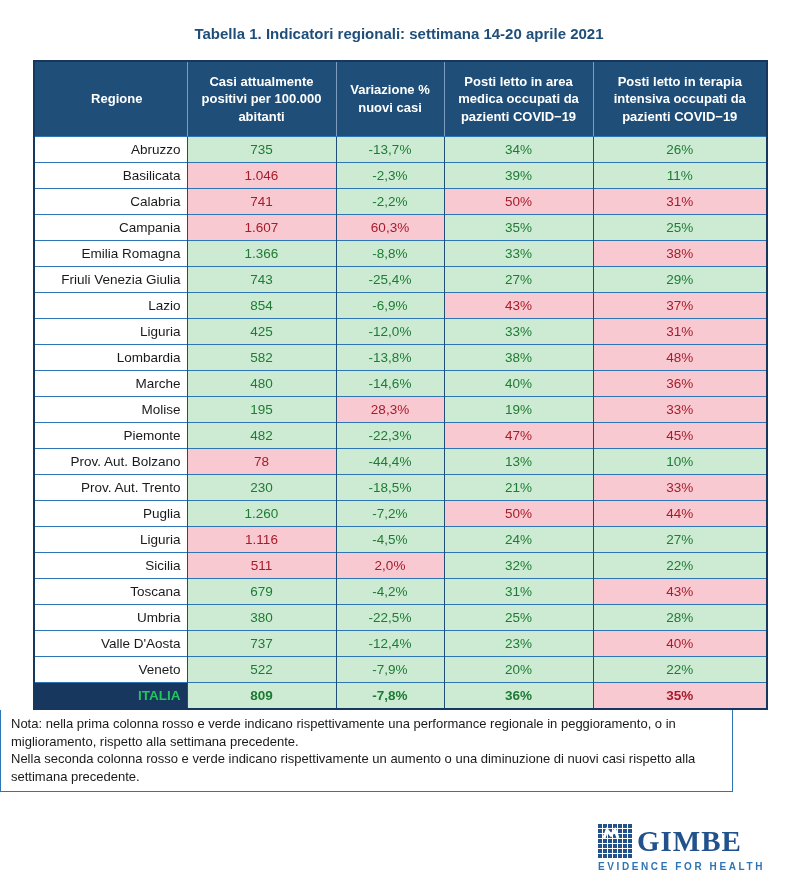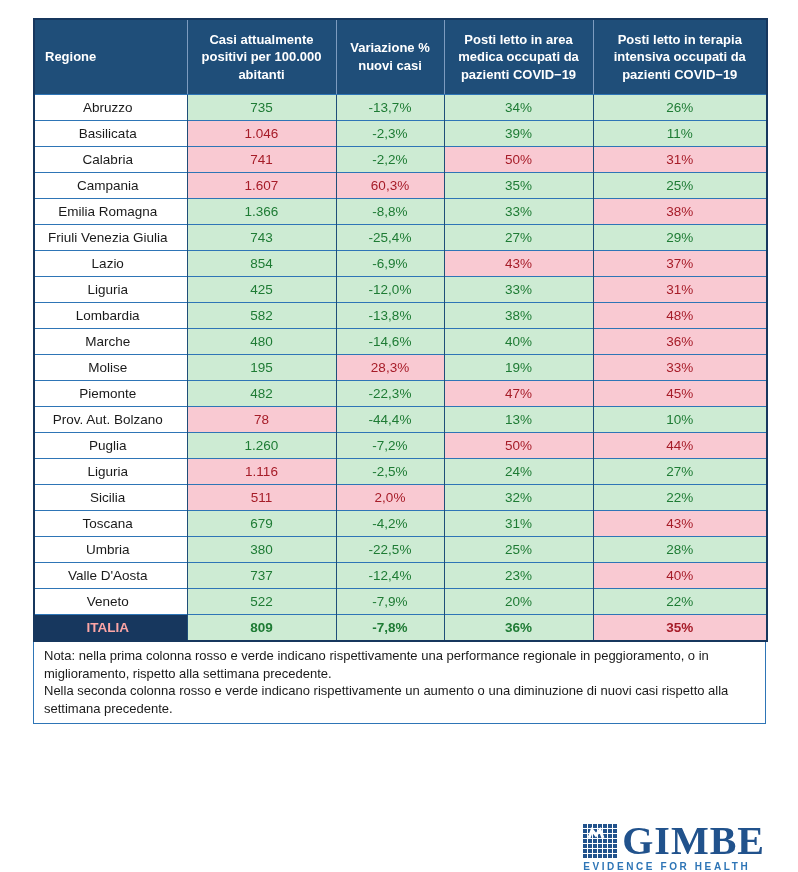--- a/index.html
+++ b/index.html
@@ -31,52 +31,51 @@
     font-weight:bold;
     height:70px;
     text-align:center;
     vertical-align:middle;
     padding:2px 6px;
     line-height:1.35;
     border-left:1px solid #7D9CC0;
     border-bottom:1px solid var(--border-h,#2E75B6);
   }
   .tbl thead th.th-region{
-    text-align:left;
-    padding-left:10px;
+    text-align:center;
+    padding-left:18px;
     border-left:none;
   }
   .tbl td{
     height:25px;
     font-size:13.5px;
     padding:0 6px;
     border-top:1px solid var(--border-h,#2E75B6);
     border-left:1px solid var(--border-v,#1F4E79);
     vertical-align:middle;
   }
   .tbl td.region{
     background:#ffffff;
     color:#1a1a1a;
-    text-align:center;
+    text-align:right;
     padding-left:0;
     border-left:none;
   }
   .tbl td.val{text-align:center;}
   .tbl td.good{background:var(--good-bg,#CDEBD3);color:var(--good-text,#1E7B34);}
   .tbl td.bad{background:var(--bad-bg,#F9C9D2);color:var(--bad-text,#A61C28);}
   .tbl tr.total td.region{
     background:var(--total-bg,#17375E);
-    color:#fca5a5;
+    color:#22c55e;
     font-weight:bold;
     margin-left:28px;
   }
   .tbl tr.total td.val{font-weight:bold;}
   .note{
     width:709px;
-    margin-left:33px;
     border:1px solid var(--note-border,#2E75B6);
     border-top:none;
     padding:5px 12px 6px 10px;
     font-size:13px;
     line-height:17.5px;
     color:#1a1a1a;
   }
   .logo{
     position:absolute;
     right:33px;
@@ -90,39 +89,40 @@
     position:relative;
     width:34px;height:34px;
     background-image:
       repeating-linear-gradient(to right, transparent 0 4px, #ffffff 4px 5px),
       repeating-linear-gradient(to bottom, var(--logo-blue,#21528C) 0 4px, #ffffff 4px 5px);
   }
   .logo-m{position:absolute;top:0;left:0;}
   .logo-name{
     font-family:"Liberation Serif", serif;
     font-weight:bold;
-    font-size:40px;
+    font-size:29px;
     line-height:30px;
     color:var(--logo-blue,#21528C);
     letter-spacing:1px;
   }
   .logo-tagline{
     margin-top:3px;
     font-size:10px;
     font-weight:bold;
     letter-spacing:2.6px;
     color:#2E75B6;
     white-space:nowrap;
   }
 </style>
 </head>
 <body style="--title: #1F4E79; --header-bg: #1F4E79; --header-text: #FFFFFF; --total-bg: #17375E; --good-bg: #CDEBD3; --good-text: #1E7B34; --bad-bg: #F9C9D2; --bad-text: #A61C28; --border-outer: #17375E; --border-h: #2E75B6; --border-v: #1F4E79; --note-border: #2E75B6; --logo-blue: #21528C;">
 
 <div class="page">
 
+  <div class="title">Tabella 1. Indicatori regionali: settimana 14-20 aprile 2021</div>
 
   <table class="tbl">
     <colgroup>
       <col style="width:153px">
       <col style="width:149px">
       <col style="width:108px">
       <col style="width:149px">
       <col style="width:174px">
     </colgroup>
     <thead>
@@ -220,30 +220,37 @@
           <td class="val bad">45%</td>
         </tr>
         <tr>
           <td class="region">Prov. Aut. Bolzano</td>
           <td class="val bad">78</td>
           <td class="val good">-44,4%</td>
           <td class="val good">13%</td>
           <td class="val good">10%</td>
         </tr>
         <tr>
+          <td class="region">Prov. Aut. Trento</td>
+          <td class="val good">230</td>
+          <td class="val good">-18,5%</td>
+          <td class="val good">21%</td>
+          <td class="val bad">33%</td>
+        </tr>
+        <tr>
           <td class="region">Puglia</td>
           <td class="val good">1.260</td>
           <td class="val good">-7,2%</td>
           <td class="val bad">50%</td>
           <td class="val bad">44%</td>
         </tr>
         <tr>
           <td class="region">Liguria</td>
           <td class="val bad">1.116</td>
-          <td class="val good">-2,5%</td>
+          <td class="val good">-4,5%</td>
           <td class="val good">24%</td>
           <td class="val good">27%</td>
         </tr>
         <tr>
           <td class="region">Sicilia</td>
           <td class="val bad">511</td>
           <td class="val bad">2,0%</td>
           <td class="val good">32%</td>
           <td class="val good">22%</td>
         </tr>

